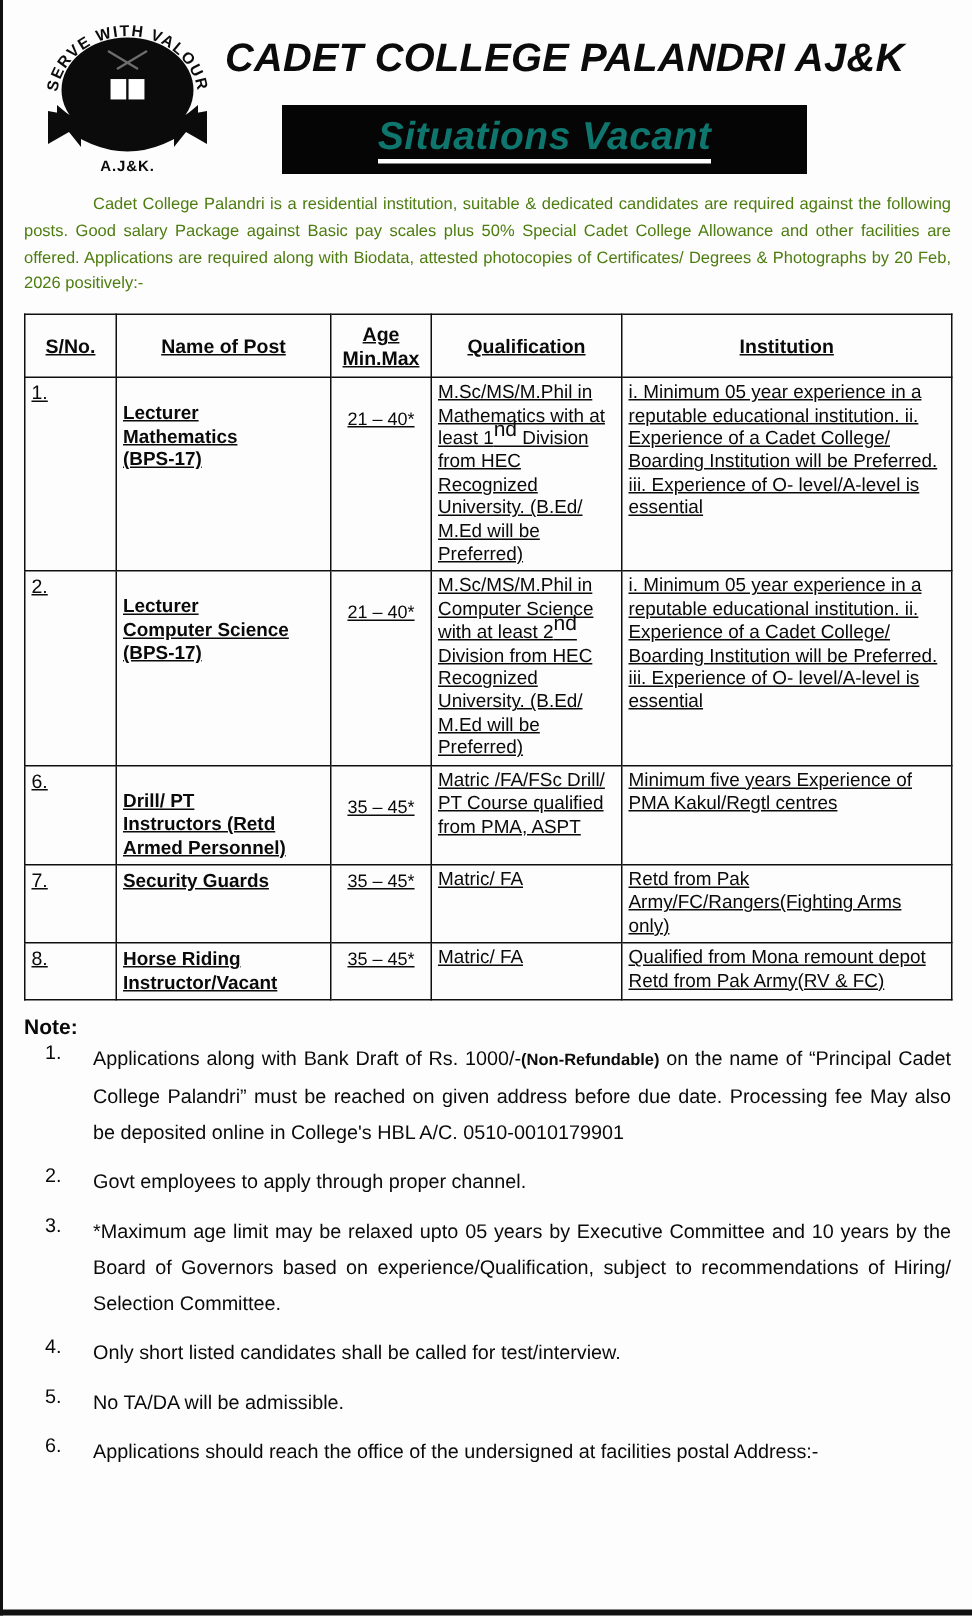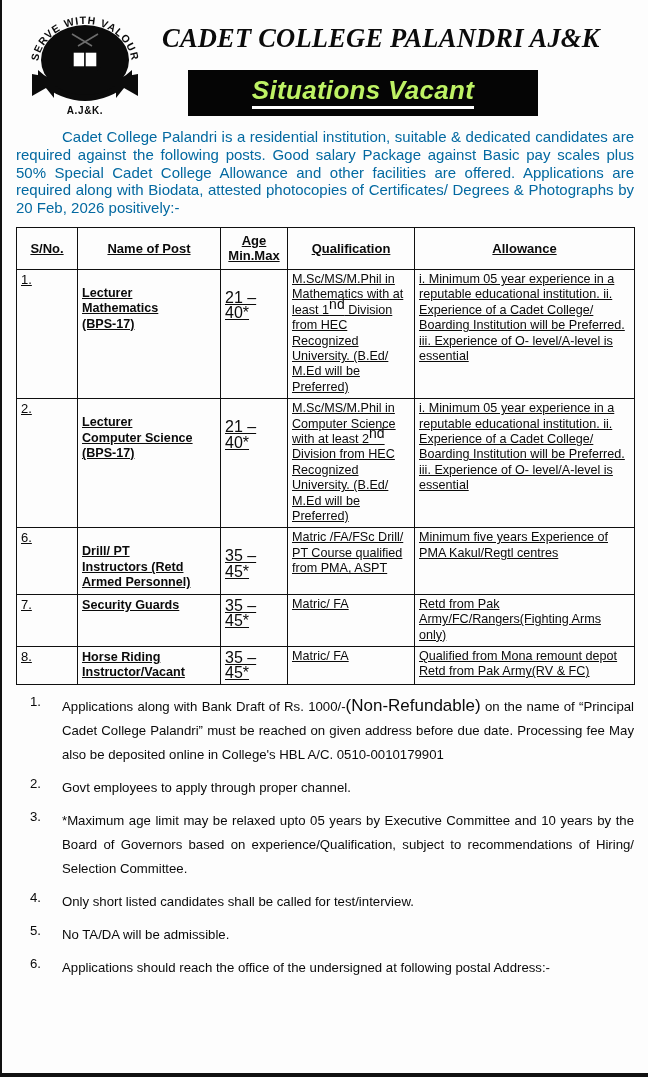--- a/index.html
+++ b/index.html
@@ -25,54 +25,54 @@
   
   .header { position:relative; height:124px; }
 
   .logo-wrap {
     position:absolute; left:22px; top:8px;
     width:122px; height:112px;
   }
   .logo-svg { display:block; width:122px; height:112px; }
 
   .college-title {
-    position:absolute; left:160px; top:23px;
-    font-family:Liberation Serif, serif;
+    position:absolute; left:148px; top:23px;
+    font-family:Liberation Sans, sans-serif;
     font-weight:bold; font-style:italic;
     font-size:26.5px;
     letter-spacing:0.2px;
     white-space:nowrap;
     color:#0b0b0b;
   }
 
   .banner {
     position:absolute; left:186px; top:70px;
     width:350px; height:46px;
     background:#050505;
     display:flex; align-items:center; justify-content:center;
   }
   .banner-text {
-    color:#bef264;
+    color:#0f766e;
     font-family:"Liberation Sans", sans-serif;
     font-weight:bold; font-style:italic;
     font-size:26px;
     letter-spacing:0.3px;
     border-bottom:3px solid #ffffff;
     padding-bottom:1px;
     line-height:1.05;
   }
 
   
   .intro {
     margin:4px 14px 0 14px;
-    font-size:15px;
+    font-size:11px;
     line-height:17.8px;
     text-align:justify;
     text-justify:inter-word;
-    color:#0369a1;
+    color:#4d7c0f;
   }
   .intro .indent { display:inline-block; width:46px; }
 
   
   table.jobs {
     margin:10px 14px 0 14px;
     width:618px;
     border-collapse:collapse;
     table-layout:fixed;
     font-size:12.6px;
@@ -95,21 +95,21 @@
   .c-sno   { width:61px; }
   .c-post  { width:143px; }
   .c-age   { width:67px; }
   .c-qual  { width:127px; }
   .c-exp   { width:220px; }
 
   td.sno { font-size:13px; text-align:left; padding-left:6px; padding-top:3px; }
   td.post { font-weight:bold; padding-left:12px;margin-left:26px; }
   td.post .post-inner { display:block; padding-top:14px; }
   td.post.compact .post-inner { padding-top:1px; }
-  td.age { text-align:left; font-size:16px; }
+  td.age { text-align:center; font-size:12px; }
   td.age .age-inner { display:block; padding-top:18px; }
   td.age.compact .age-inner { padding-top:1px; }
   td.qual { padding-left:5px; }
   td.exp { padding-left:6px; }
   sup { font-size:14px; vertical-align:super; line-height:0; }
 
   
   .notes {
     margin:9px 14px 0 14px;
   }
@@ -125,21 +125,21 @@
     font-size:13.2px;
     padding-left:14px;
   }
   .note-body {
     flex:1;
     font-size:13.2px;
     line-height:24px;
     text-align:justify;
     text-justify:inter-word;
   }
-  .note-body .small { font-size:17px; }
+  .note-body .small { font-size:11px;font-weight:bold; }
   .note-body .addr { font-weight:bold; display:block; }
 </style>
 </head>
 <body>
 
 <div class="page">
 
   <div class="header">
 
     <div class="logo-wrap">
@@ -189,21 +189,21 @@
     </colgroup>
     <thead>
       <tr>
         <th>S/No.</th>
         <th>Name of Post</th>
         <th>
           <span>Age</span><br>
           <span>Min.Max</span>
         </th>
         <th>Qualification</th>
-        <th>Allowance</th>
+        <th>Institution</th>
       </tr>
     </thead>
     <tbody>
 
       <tr>
         <td class="sno">1.</td>
         <td class="post">
             <span class="post-inner">
           <span>Lecturer</span><br>
           <span>Mathematics</span><br>
@@ -274,20 +274,21 @@
         <td class="age compact">
             <span class="age-inner">35 – 45*</span>
           </td>
         <td class="qual">Matric/ FA</td>
         <td class="exp">Qualified from Mona remount depot Retd from Pak Army(RV &amp; FC)</td>
       </tr>
     </tbody>
   </table>
 
   <div class="notes">
+    <div class="notes-title">Note:</div>
 
     <div class="note-row">
       <div class="note-num">1.</div>
       <div class="note-body"><span>Applications along with Bank Draft of Rs. 1000/-</span><span class="small">(Non-Refundable)</span><span> on the name of “Principal Cadet College Palandri” must be reached on given address before due date. Processing fee May also be deposited online in College's HBL A/C. 0510-0010179901</span></div>
     </div>
 
     <div class="note-row">
       <div class="note-num">2.</div>
       <div class="note-body">Govt employees to apply through proper channel.</div>
     </div>
@@ -302,17 +303,17 @@
       <div class="note-body">Only short listed candidates shall be called for test/interview.</div>
     </div>
 
     <div class="note-row">
       <div class="note-num">5.</div>
       <div class="note-body">No TA/DA will be admissible.</div>
     </div>
 
     <div class="note-row">
       <div class="note-num">6.</div>
-      <div class="note-body"><span>Applications should reach the office of the undersigned at following postal Address:-</span></div>
+      <div class="note-body"><span>Applications should reach the office of the undersigned at facilities postal Address:-</span></div>
     </div>
   </div>
 
 </div>
 
 </body></html>

